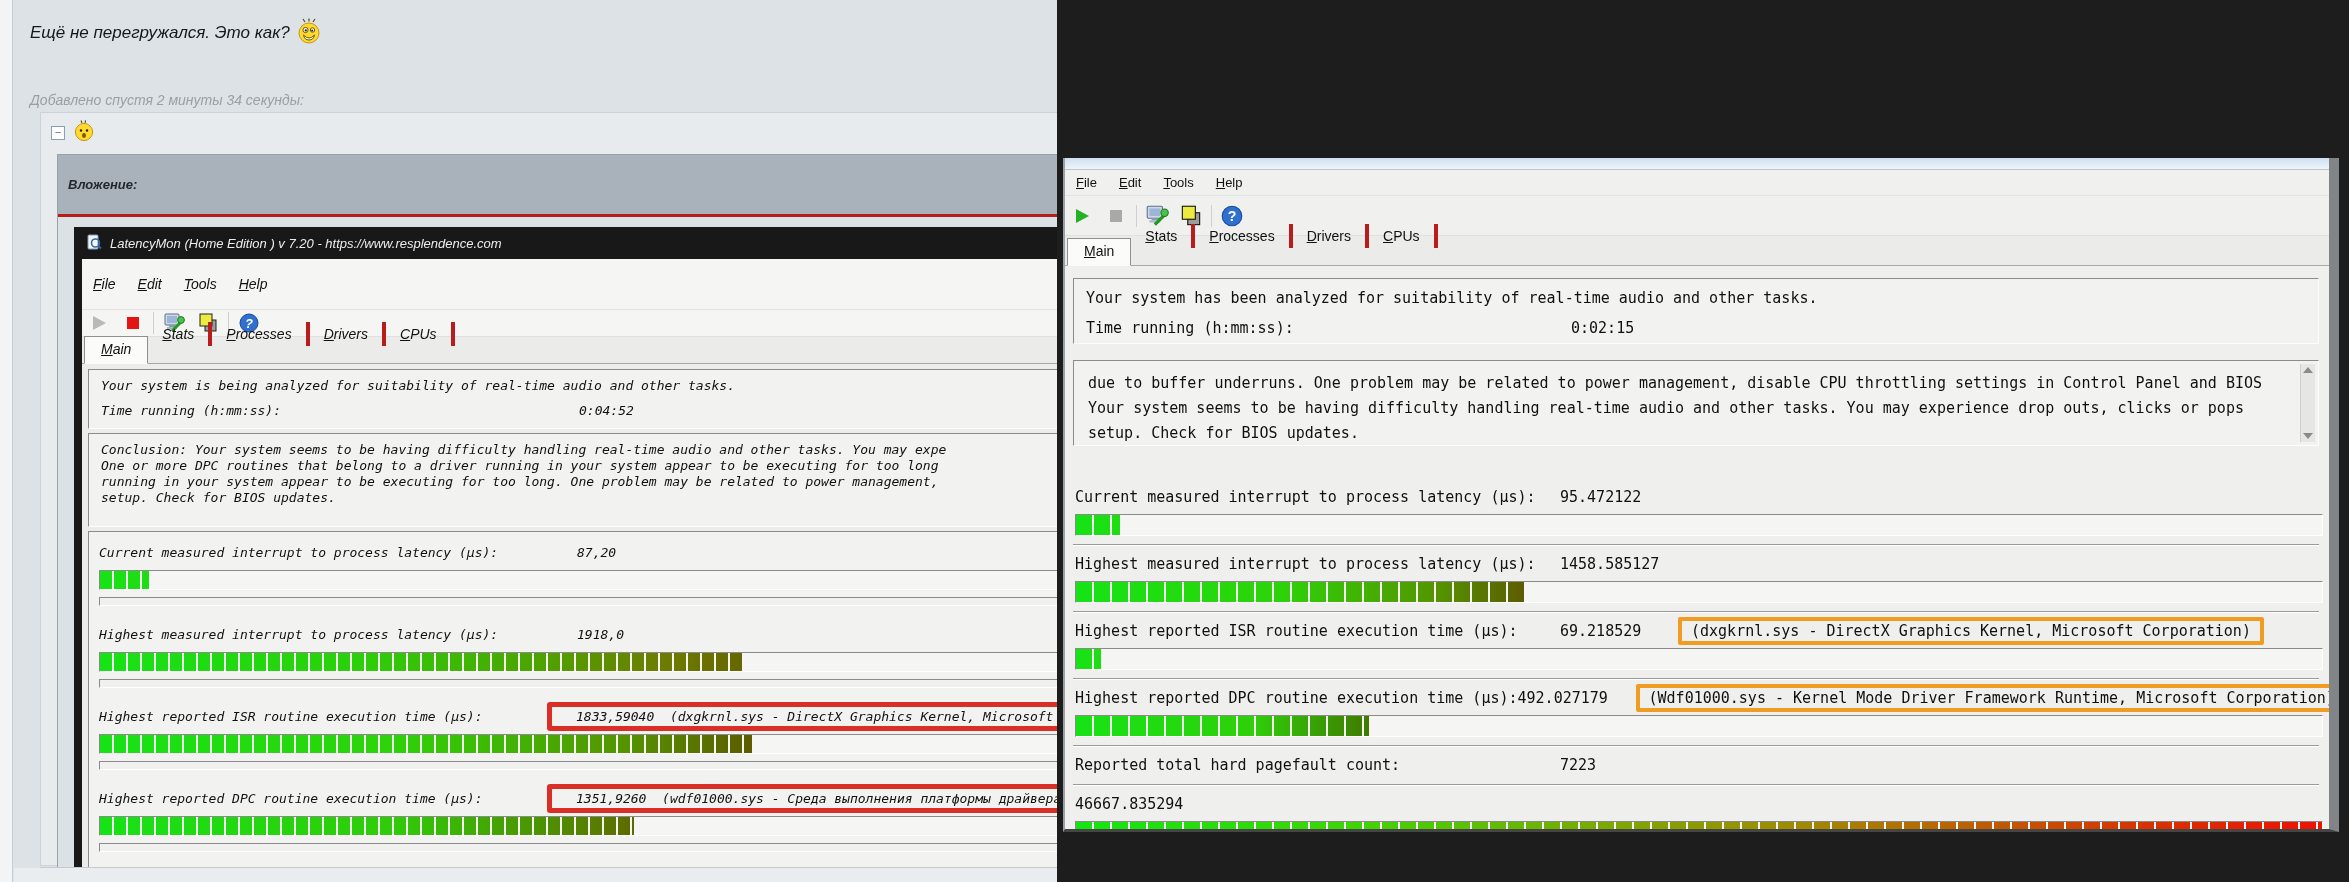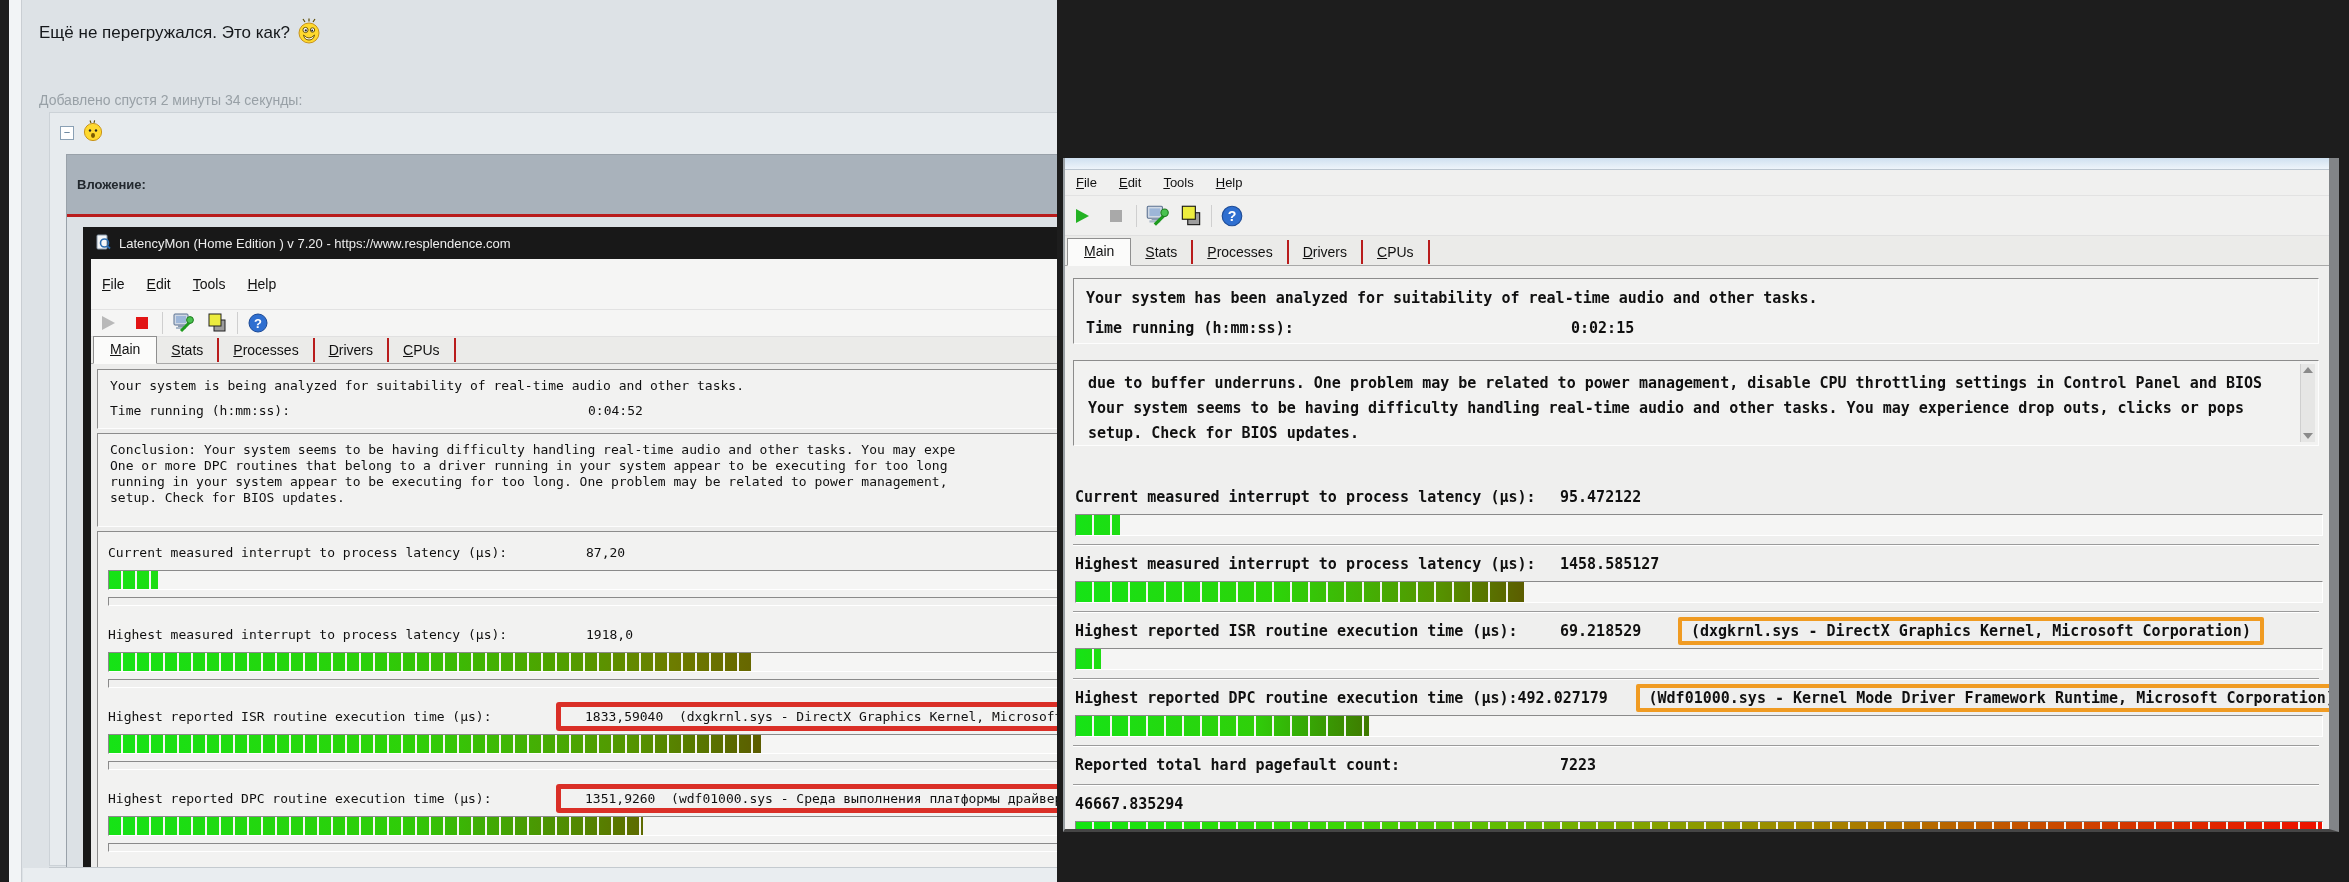--- a/index.html
+++ b/index.html
@@ -1,41 +1,41 @@
 <!DOCTYPE html>
 <html><head>
 <meta charset="utf-8">
 <style>
   * { margin:0; padding:0; box-sizing:border-box; }
   html,body { width:2349px; height:882px; }
   body { position:relative; overflow:hidden; background:#1d1d1d; font-family:"Liberation Sans",sans-serif; }
 
   
-  #forum { position:absolute; left:9px; top:0; width:1057px; height:882px; background:#dde2e6; overflow:hidden; }
+  #forum { position:absolute; left:0; top:0; width:1057px; height:882px; background:#dde2e6; overflow:hidden;font-style:italic; }
   .edge-strip { position:absolute; left:0; top:0; width:13px; height:882px; background:#f2f4f6; border-right:1px solid #c9ced3; }
   .post-text { position:absolute; left:30px; top:18px; font-size:17px; color:#15181b; }
   .post-text .smiley { vertical-align:-6px; margin-left:6px; }
   .added-note { position:absolute; left:30px; top:92px; font-size:14px; color:#98a0a6; }
   .quote-box { position:absolute; left:40px; top:112px; width:1100px; height:754px; background:#e7ebee; border:1px solid #ccd2d7; }
   .collapse-row { padding:7px 0 4px 10px; display:flex; align-items:center; gap:8px; }
   .collapse-icon { width:14px; height:14px; border:1px solid #8aa0b4; background:#fff; color:#4a6a88; font-size:11px; line-height:11px; text-align:center; cursor:pointer; }
   .attach { margin:4px 0 0 16px; border:1px solid #99a1a9; width:1080px; }
   .attach-header { background:#a9b2bb; border-bottom:3px solid #b91c1c; padding:22px 10px; font-size:13px; font-weight:bold; color:#22282e; }
   .attach-body { background:#dce1e5; padding:10px 0 10px 16px; }
   .bottom-divider { position:absolute; left:40px; top:867px; width:1100px; border-top:1px solid #c4cacf; }
   .bottom-strip { position:absolute; left:14px; top:868px; width:1100px; height:14px; background:#e9edf0; }
 
   
   .menubar { display:flex; align-items:center; background:#f5f5f4; border-bottom:1px solid #e2e2e2; }
   .menubar .mi { padding:17px 11px; font-size:14px; color:#111; cursor:default; }
   .toolbar { display:flex; align-items:center; background:#f5f5f4; border-bottom:1px solid #e0e0e0; }
   .tbtn { display:flex; align-items:center; justify-content:center; width:34px; height:26px; }
   .tsep { width:1px; height:22px; background:#cfcfcf; margin:0 3px; }
   .tabbar { display:flex; align-items:flex-end; background:#ebebe9; border-bottom:1px solid #a8a8a8; padding-left:2px; height:27px; }
-  .tab { font-size:14px; color:#111; padding:4px 14px; border-right:2px solid #b91c1c; margin-bottom:1px; }
+  .tab { font-size:14px; color:#111; padding:4px 14px; border-right:4px solid #b91c1c; margin-bottom:17px; }
   .tab.sel { background:#fbfbfa; border:1px solid #8f8f8f; border-bottom:1px solid #fbfbfa; margin-bottom:-1px; padding:4px 16px 6px; }
   .panel { background:#f2f2f1; border:1px solid; border-color:#8c8c8c #fdfdfd #fdfdfd #8c8c8c; }
   .track { background:#f5f5f4; border:1px solid; border-color:#8a8a8a #ffffff #ffffff #8a8a8a; height:20px; overflow:hidden; }
   .fill { height:100%; }
   .seg14 { background-image:repeating-linear-gradient(to right, rgba(255,255,255,0) 0 12px, #f6f6f4 12px 14px), var(--g); }
   .seg18 { background-image:repeating-linear-gradient(to right, rgba(255,255,255,0) 0 16px, #f6f6f4 16px 18px), var(--g); }
   .g-green  { --g:linear-gradient(to right,#16e316,#1edd12); }
   .g-olive  { --g:linear-gradient(to right,#16e316 0%,#2bd00a 40%,#4da400 68%,#6d7c00 88%,#676700 100%); }
   .g-olive2 { --g:linear-gradient(to right,#16e316 0%,#2dd309 45%,#559500 80%,#5c5c00 100%); }
   .g-dpcL   { --g:linear-gradient(to right,#16e316 0%,#2fcc08 55%,#577f00 92%,#5e6a00 100%); }
@@ -62,21 +62,21 @@
   .lm-left .statusbar { background:#ffffff; border-top:1px solid #d9d9d9; height:24px; display:flex; align-items:center; padding-left:8px; font-size:13px; color:#111; }
 
   
   #rightzone { position:absolute; left:1057px; top:0; width:1292px; height:882px; background:#1d1d1d; }
   #rightwin { position:absolute; left:6px; top:158px; width:1276px; height:674px; background:#efefee; border-left:2px solid #9aa0a4; border-right:10px solid #828588; border-bottom:3px solid #454545; overflow:hidden; }
   .title-sliver { height:12px; background:linear-gradient(to bottom,#cfe0f0,#eef4fa); border-bottom:1px solid #bcc6d0; }
   #rightwin .menubar { height:26px; background:#f0f0ef; }
   #rightwin .menubar .mi { font-size:13px; }
   #rightwin .toolbar { height:40px; background:#f0f0ef; }
   #rightwin .tabbar { height:30px; }
-  #rightwin .content { padding:12px 10px 0 8px; font-family:"DejaVu Sans Mono","Liberation Mono",monospace; font-size:15px; font-weight:bold; color:#101010; }
+  #rightwin .content { padding:12px 10px 0 8px; font-family:"DejaVu Sans Mono","Liberation Mono",monospace; font-size:15px; font-weight:normal; color:#101010; }
   .p1R { padding:10px 12px; height:66px; margin-bottom:16px; }
   .p1R .line2 { display:flex; margin-top:12px; }
   .lbl485 { display:inline-block; width:485px; white-space:nowrap; }
   .p2R { padding:10px 14px; height:86px; line-height:25px; white-space:nowrap; overflow:hidden; position:relative; margin-bottom:32px; }
   .mini-scroll { position:absolute; right:3px; top:3px; bottom:3px; width:15px; background:#e6e6e5; border-left:1px solid #cfcfcf; display:flex; flex-direction:column; justify-content:space-between; align-items:center; padding:3px 0; }
   .arr-up, .arr-dn { width:0; height:0; border-left:5px solid transparent; border-right:5px solid transparent; }
   .arr-up { border-bottom:6px solid #8a8a8a; }
   .arr-dn { border-top:6px solid #8a8a8a; }
   .rowsR { }
   .rrow { padding:8px 2px; }

